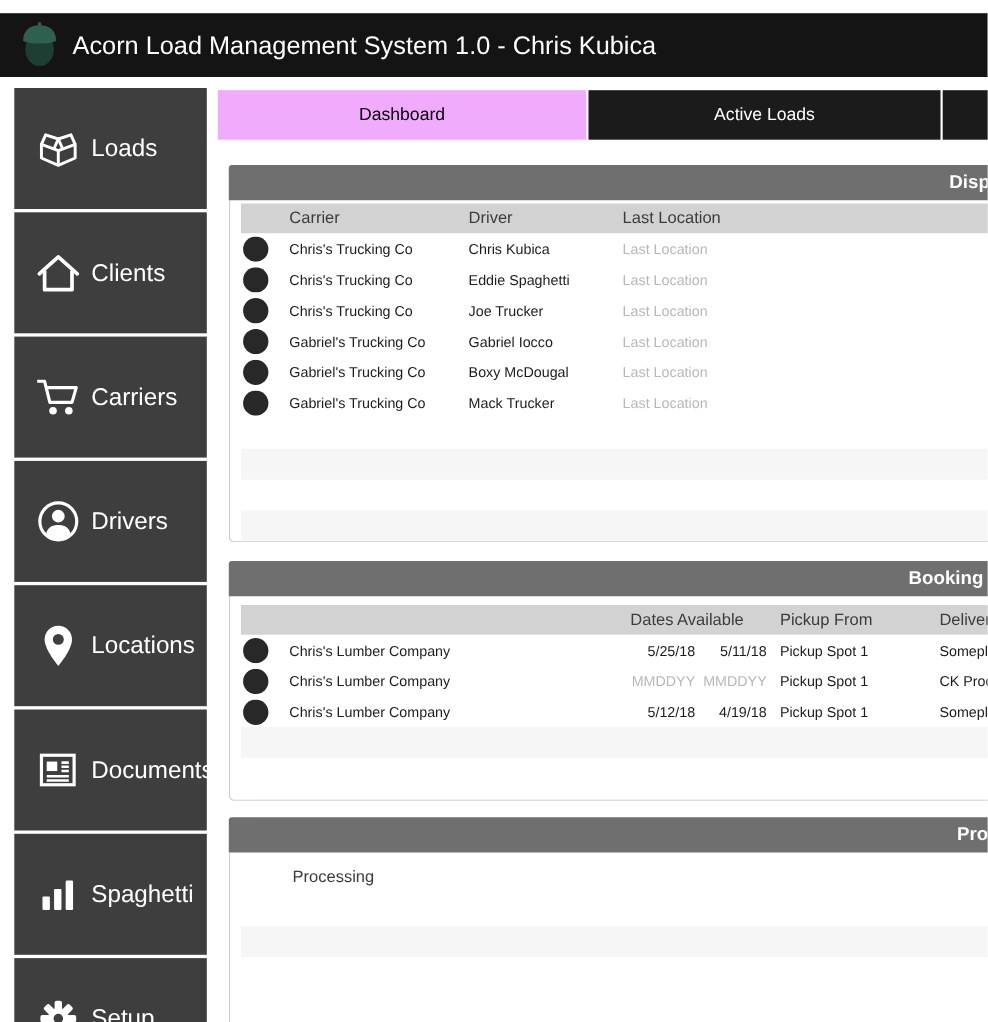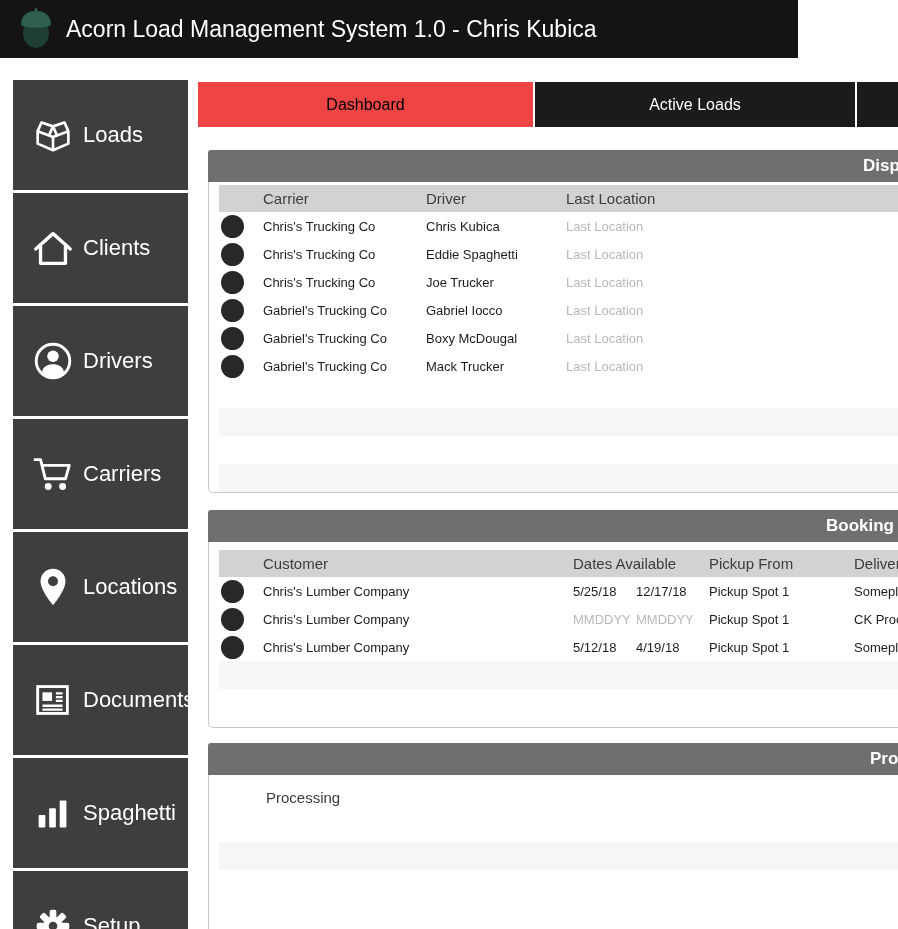--- a/index.html
+++ b/index.html
@@ -16,34 +16,34 @@
     --header-text:#3c3c3c;
     --logo-dark-green:#1e3d33;
     --logo-green:#2f5f4e;
   }
   *{margin:0;padding:0;box-sizing:border-box;}
   html,body{background:#fff;}
   body{font-family:"Liberation Sans", sans-serif;}
   .app{position:relative;width:898px;height:929px;overflow:hidden;background:#fff;}
 
   
-  .titlebar{position:absolute;top:0;left:0;width:798px;height:58px;background:var(--titlebar);display:flex;align-items:center;}
+  .titlebar{position:absolute;top:12px;left:0;width:898px;height:58px;background:var(--titlebar);display:flex;align-items:center;}
   .logo{margin-left:16px;display:flex;align-items:center;}
   .win-title{color:#fff;font-size:23px;font-weight:400;margin-left:10px;white-space:nowrap;}
 
   
   .sidebar{position:absolute;top:80px;left:13px;width:175px;}
   .side-item{height:110px;margin-bottom:3px;background:var(--sidebar-item);display:flex;align-items:center;cursor:pointer;}
   .side-item .icon{width:48px;margin-left:16px;display:flex;justify-content:center;align-items:center;flex:0 0 48px;}
   .side-item .label{color:#fff;font-size:22px;margin-left:6px;white-space:nowrap;}
 
   
   .tabs{position:absolute;top:82px;left:198px;height:45px;display:flex;}
   .tab{display:flex;align-items:center;justify-content:center;font-size:16px;cursor:pointer;}
-  .tab.active{width:335px;background:#ef4444;color:#000;}
+  .tab.active{width:335px;background:#f0abfc;color:#000;}
   .tab.dark{background:var(--tab-dark);color:#fff;margin-left:2px;}
   .tab.t2{width:320px;}
   .tab.sliver{width:200px;}
 
   
   .panel{position:absolute;left:208px;width:800px;}
   .panel-dispatch{top:150px;}
   .panel-booking{top:510px;}
   .panel-processing{top:743px;}
   .panel-header{position:relative;height:32px;background:var(--panel-header);border-radius:3px 3px 0 0;}
@@ -59,21 +59,21 @@
   
   .thead,.row,.filler{margin:0 10px;}
   .thead{height:27px;background:var(--table-header);display:grid;align-items:center;color:var(--header-text);font-size:15px;}
   .row{height:28px;display:grid;align-items:center;font-size:13px;color:var(--text-dark);cursor:pointer;}
   .g-dispatch{grid-template-columns:44px 163px 140px 1fr;}
   .g-booking{grid-template-columns:44px 310px 63px 65px 148px 1fr;}
   .cell{overflow:hidden;white-space:nowrap;}
   .c-circle{display:flex;align-items:center;}
   .circle{width:23px;height:23px;border-radius:50%;background:var(--status-circle);margin-left:2px;}
   .ph{color:var(--placeholder);}
-  .date{padding-right:4px;}
+  .date{text-align:right;padding-right:4px;}
   .dates-ph .date{color:var(--placeholder);}
   .pk{padding-left:8px;}
   .dlv{padding-left:5px;}
   .span2{grid-column:3 / 5;}
   .filler{height:28px;}
   .filler.alt{background:var(--row-alt);}
   .proc-label{padding:14px 0 8px 57px;font-size:15px;color:var(--header-text);}
 </style>
 </head>
 <body>
@@ -108,36 +108,36 @@
         <svg width="46" height="46" viewBox="0 0 48 48">
           <path d="M6 25 L24 9 L42 25" fill="none" stroke="#fff" stroke-width="3.5" stroke-linecap="round" stroke-linejoin="round"></path>
           <path d="M11 22 L11 40 L37 40 L37 22" fill="none" stroke="#fff" stroke-width="3.5" stroke-linejoin="round"></path>
         </svg>
       </span>
       <span class="label">Clients</span>
     </div>
     <div class="side-item">
       <span class="icon">
         <svg width="46" height="46" viewBox="0 0 48 48">
+          <path d="M4 9 L11 9 L16 29 L37 29 L41 15 L13 15" fill="none" stroke="#fff" stroke-width="3" stroke-linejoin="round"></path>
+          <circle cx="19" cy="37" r="3.6" fill="#fff"></circle>
+          <circle cx="34" cy="37" r="3.6" fill="#fff"></circle>
+        </svg>
+      </span>
+      <span class="label">Carriers</span>
+    </div>
+    <div class="side-item">
+      <span class="icon">
+        <svg width="46" height="46" viewBox="0 0 48 48">
           <circle cx="24" cy="24" r="17.5" fill="none" stroke="#fff" stroke-width="3"></circle>
           <circle cx="24" cy="19" r="6" fill="#fff"></circle>
           <path d="M12.5 35.5 C14 29.5 18.5 27.5 24 27.5 C29.5 27.5 34 29.5 35.5 35.5 C32.5 39 28.5 41 24 41 C19.5 41 15.5 39 12.5 35.5 Z" fill="#fff"></path>
         </svg>
       </span>
       <span class="label">Drivers</span>
-    </div>
-    <div class="side-item">
-      <span class="icon">
-        <svg width="46" height="46" viewBox="0 0 48 48">
-          <path d="M4 9 L11 9 L16 29 L37 29 L41 15 L13 15" fill="none" stroke="#fff" stroke-width="3" stroke-linejoin="round"></path>
-          <circle cx="19" cy="37" r="3.6" fill="#fff"></circle>
-          <circle cx="34" cy="37" r="3.6" fill="#fff"></circle>
-        </svg>
-      </span>
-      <span class="label">Carriers</span>
     </div>
     <div class="side-item">
       <span class="icon">
         <svg width="46" height="46" viewBox="0 0 48 48">
           <path d="M24 5 C16.8 5 11 10.8 11 18 C11 28 24 43 24 43 C24 43 37 28 37 18 C37 10.8 31.2 5 24 5 Z" fill="#fff"></path>
           <circle cx="24" cy="18" r="5.2" fill="#3e3e3e"></circle>
         </svg>
       </span>
       <span class="label">Locations</span>
     </div>
@@ -252,33 +252,32 @@
     </div>
   </section>
 
   <section class="panel panel-booking">
     <div class="panel-header">
       <span class="panel-title">Booking / </span>
     </div>
     <div class="panel-body">
       <div class="thead g-booking">
         <div class="cell"></div>
-        <div class="cell">Customer</div>
         <div class="cell span2">Dates Available</div>
         <div class="cell pk">Pickup From</div>
         <div class="cell dlv">Deliver T</div>
       </div>
       <div id="booking-rows">
           <div class="row g-booking">
     <div class="cell c-circle">
               <span class="circle"></span>
             </div>
     <div class="cell">Chris's Lumber Company</div>
     <div class="cell date">5/25/18</div>
-    <div class="cell date">12/17/18</div>
+    <div class="cell date">5/11/18</div>
     <div class="cell pk">Pickup Spot 1</div>
     <div class="cell dlv">Somepla</div>
   </div>
           <div class="row g-booking dates-ph">
     <div class="cell c-circle">
               <span class="circle"></span>
             </div>
     <div class="cell">Chris's Lumber Company</div>
     <div class="cell date">MMDDYY</div>
     <div class="cell date">MMDDYY</div>

